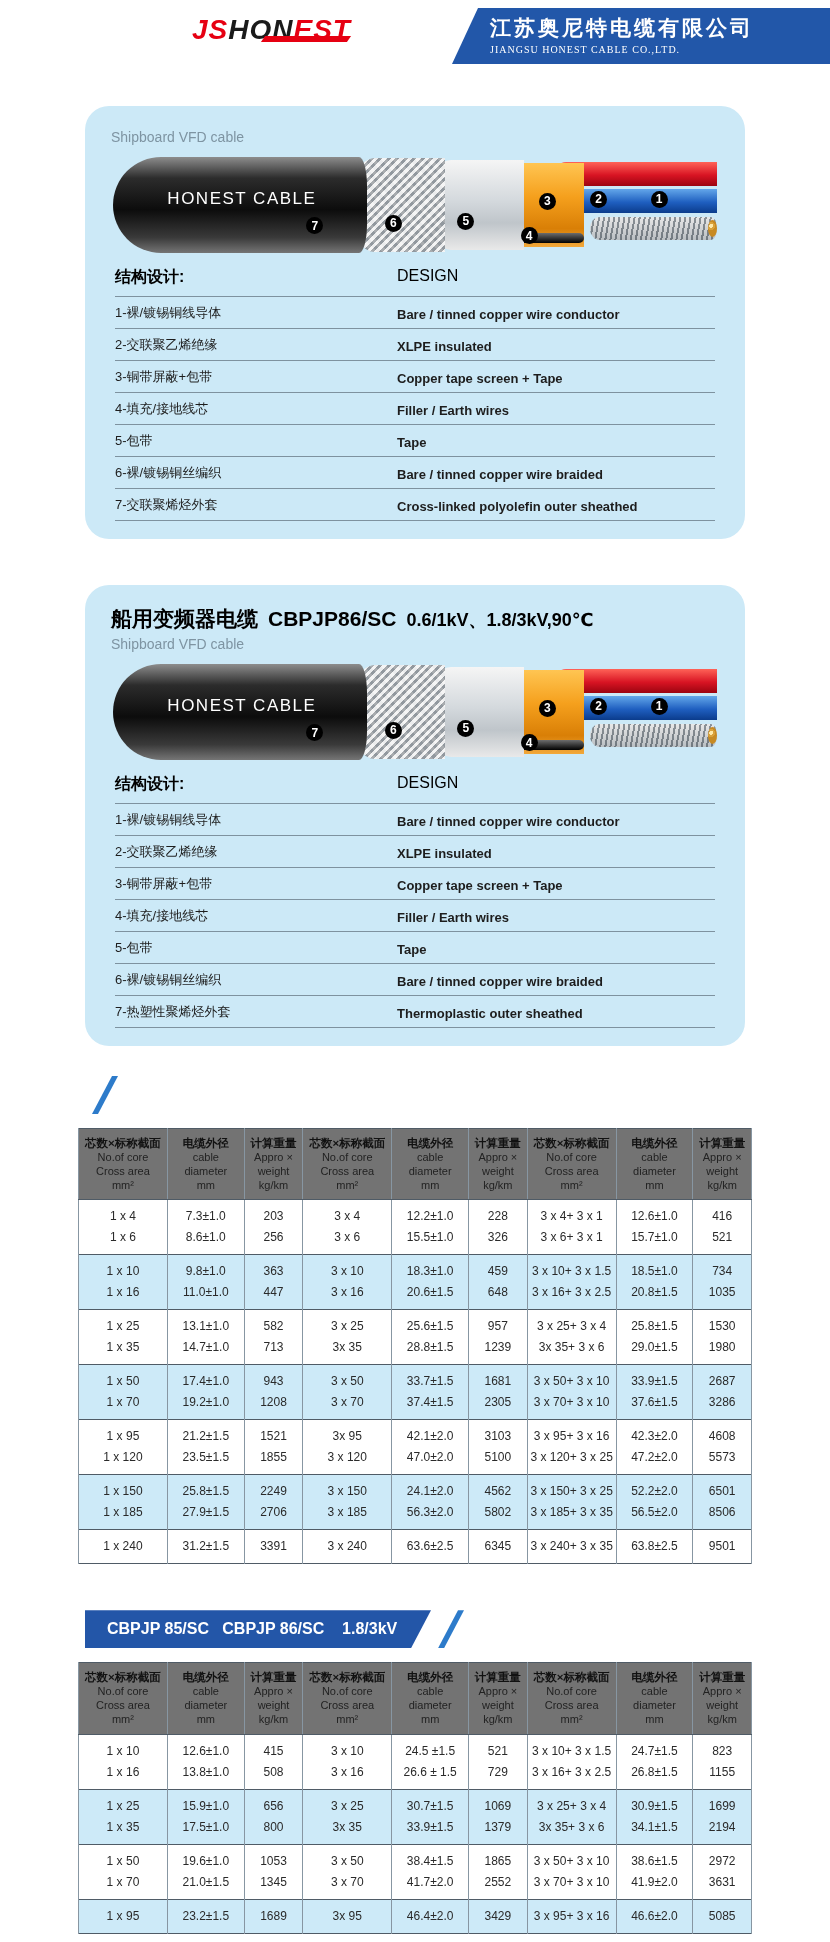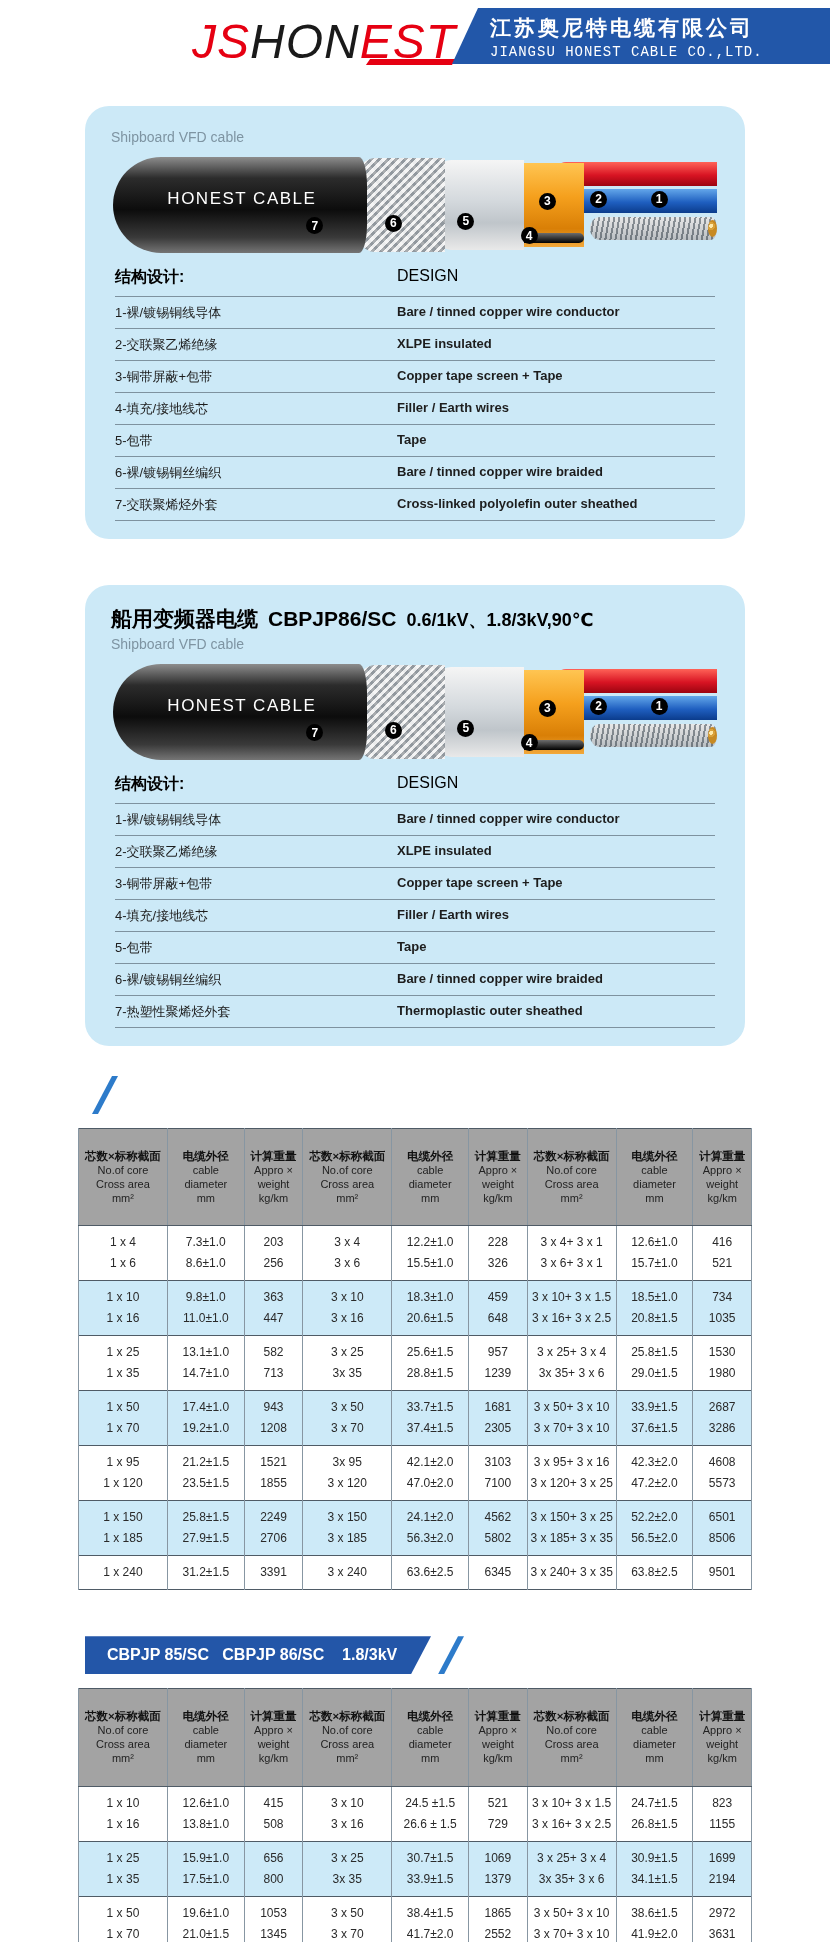--- a/index.html
+++ b/index.html
@@ -8,36 +8,36 @@
     width: 830px;
     font-family: "Liberation Sans", "DejaVu Sans", sans-serif;
     color:#222;
   }
   .page { width:830px; position:relative; padding-bottom:40px; }
 
   
   .header { position:relative; height:78px; }
   .logo {
     position:absolute; left:192px; top:14px;
-    font-size:48px; font-weight:normal; font-style:italic;
+    font-size:28px; font-weight:bold; font-style:italic;
     letter-spacing:1px; color:#1a1a1a; white-space:nowrap;
   }
   .logo .red { color:#e60012; }
   .logo .swoosh {
     position:absolute; right:2px; bottom:4px; width:86px; height:6px;
     background:#e60012; transform:skewX(-35deg);
   }
   .banner {
     position:absolute; left:452px; top:8px; right:0; height:56px;
     background:#2257a9; color:#fff;
     clip-path: polygon(26px 0, 100% 0, 100% 100%, 0 100%);
     padding:6px 8px 0 38px;
   }
   .banner .cn { font-size:21px; font-weight:bold; letter-spacing:3px; white-space:nowrap; }
-  .banner .en { font-family:Liberation Mono, monospace; font-size:14px; letter-spacing:1px; margin-top:2px; white-space:nowrap; }
+  .banner .en { font-family:Liberation Serif, serif; font-size:10px; letter-spacing:1px; margin-top:2px; white-space:nowrap; }
 
   
   .card {
     width:660px; margin:28px 0 0 85px;
     background:#cce9f7; border-radius:24px;
     padding:20px 26px 18px 26px;
   }
   .card + .card { margin-top:46px; }
   .card-title { font-size:21px; font-weight:bold; color:#000; white-space:nowrap; }
   .card-title .model { margin-left:10px; }
@@ -114,21 +114,21 @@
   .badge:nth-child(4){ left:67.5%; top:73%; }
   .badge:nth-child(5){ left:70.5%; top:37%; }
   .badge:nth-child(6){ left:79%; top:35%; }
   .badge:nth-child(7){ left:89%; top:35%; }
 
   
   .design-head { display:flex; margin:6px 4px 0 4px; padding-bottom:8px; }
   .design-head .cn { width:47%; font-size:16px; font-weight:bold; color:#000; }
   .design-head .en { font-size:16px; font-weight:normal; color:#000; }
   .design-rows { border-top:1.5px solid #7e929f; margin:0 4px; }
-  .design-row { display:flex; border-bottom:1.5px solid #7e929f; padding:7px 0 6px 0; }
+  .design-row { display:flex; border-bottom:1.5px solid #7e929f; padding:7px 0 6px 0;align-items:flex-end; }
   .design-row .cn { width:47%; font-size:13px; color:#1d1d1d; }
   .design-row .en { font-size:13px; color:#1d1d1d;font-weight:bold; }
 
   
   .section-bar { display:flex; align-items:stretch; margin:30px 0 0 85px; height:38px; }
   .section-bar .main {
     width:346px; background:#2356a8; color:#fff;
     font-size:16px; font-weight:bold;
     display:flex; align-items:center; padding-left:22px;
     clip-path:polygon(0 0, 100% 0, calc(100% - 20px) 100%, 0 100%);
@@ -144,21 +144,21 @@
   table.spec {
     width:674px; margin:14px 0 0 78px;
     border-collapse:collapse; table-layout:fixed;
     border:1.5px solid #4f5b66;
   }
   table.spec th, table.spec td {
     border-left:1px solid #8796a2; border-right:1px solid #8796a2;
     text-align:center; vertical-align:middle;
   }
   table.spec thead th {
-    background:#a3a3a3; padding:20px 1px;
+    background:#737373; padding:7px 1px;
     border-bottom:1.5px solid #4f5b66;
   }
   table.spec thead .h-cn { font-size:11.5px; font-weight:bold; color:#111; }
   table.spec thead .h-en { font-size:11px; font-weight:normal; color:#222; line-height:1.25; }
   table.spec tbody tr { border-top:1.5px solid #4f5b66; }
   table.spec tbody tr.shaded td { background:#cdeaf8; }
   table.spec td { font-size:12px; color:#2a2a2a; padding:6px 1px; }
   table.spec td .line { line-height:21px; white-space:nowrap; }
   table.spec col.c-area { width:13.2%; }
   table.spec col.c-dia  { width:11.4%; }
@@ -545,21 +545,21 @@
           <td>
             <div class="line">3x 95</div>
             <div class="line">3 x 120</div>
           </td>
           <td>
             <div class="line">42.1±2.0</div>
             <div class="line">47.0±2.0</div>
           </td>
           <td>
             <div class="line">3103</div>
-            <div class="line">7100</div>
+            <div class="line">5100</div>
           </td>
           <td>
             <div class="line">3 x 95+ 3 x 16</div>
             <div class="line">3 x 120+ 3 x 25</div>
           </td>
           <td>
             <div class="line">42.3±2.0</div>
             <div class="line">47.2±2.0</div>
           </td>
           <td>

